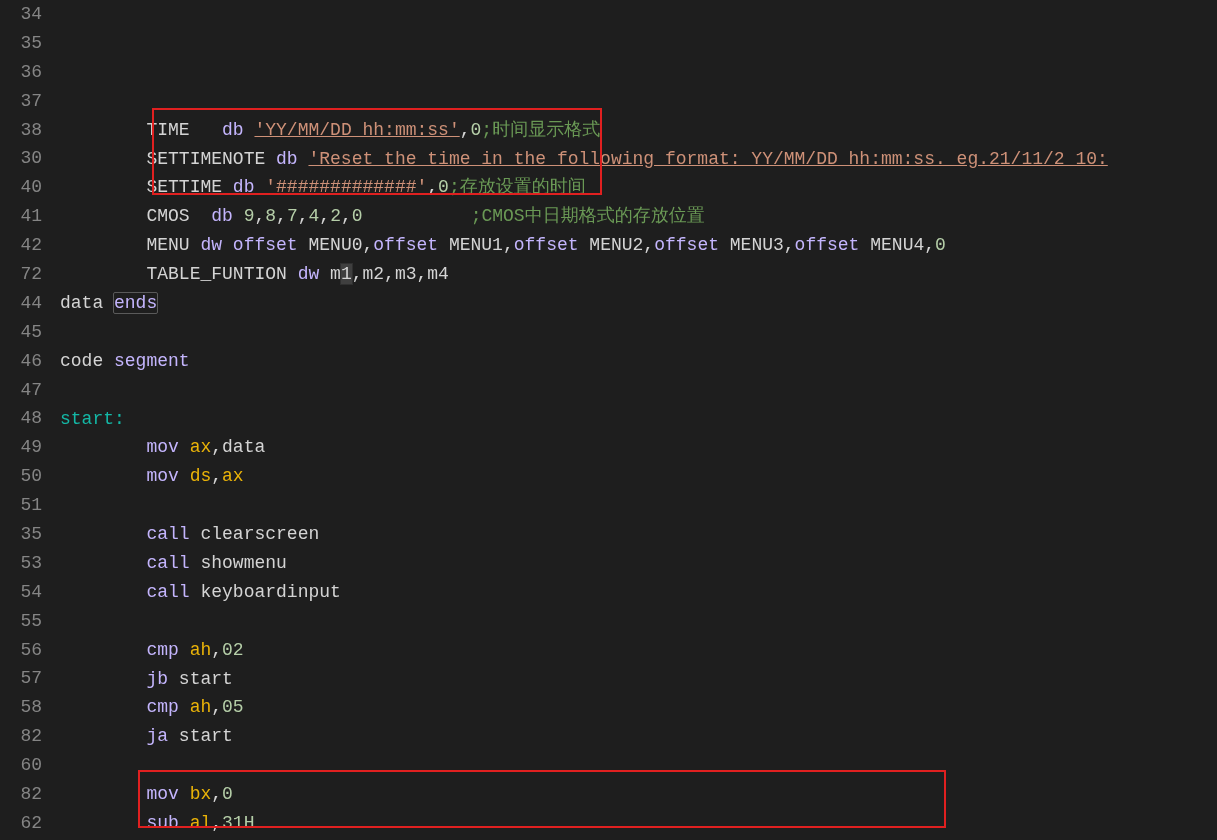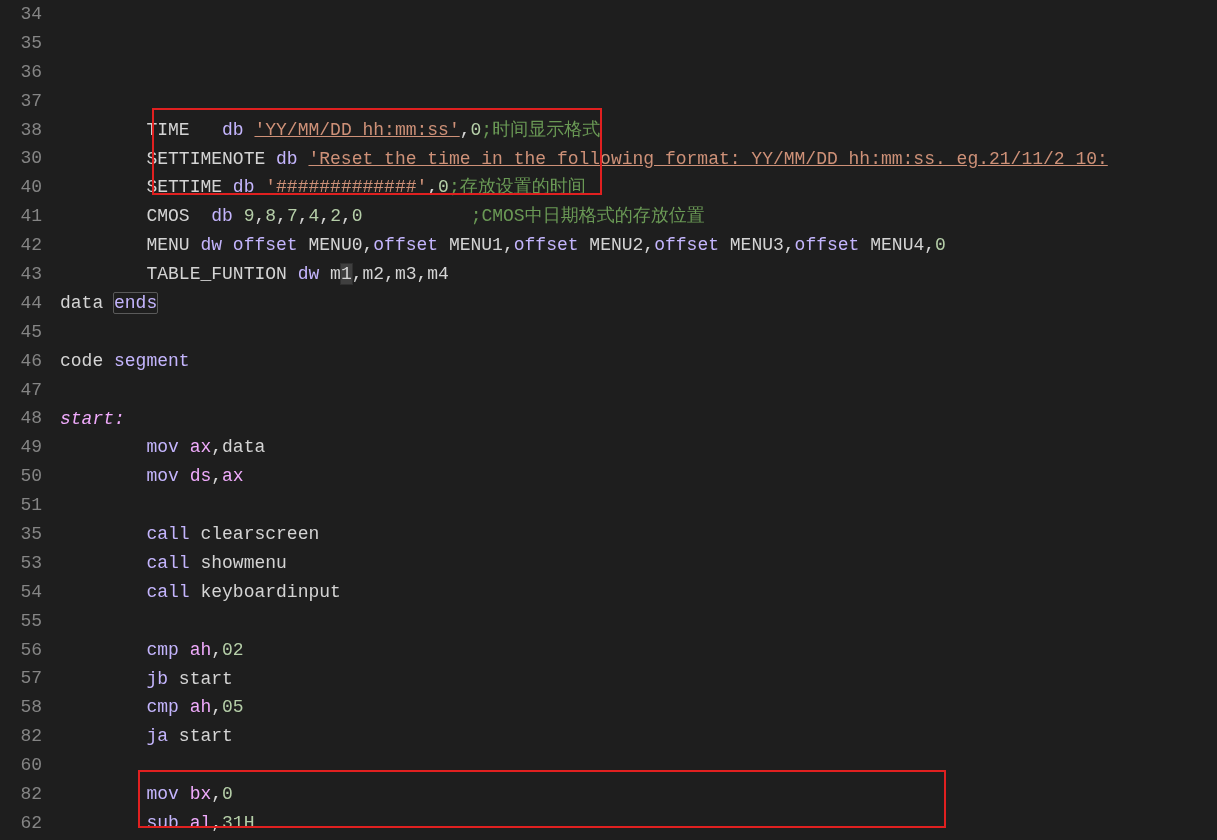--- a/index.html
+++ b/index.html
@@ -29,25 +29,25 @@
     }
     .gutter-line { height: 28.9px; }
     .code-area {
       flex: 1;
       position: relative;
       white-space: pre;
       overflow: hidden;
     }
     .code-line { height: 28.9px; }
     .kw-blue { color: #c4b5fd; }
-    .kw-green { color: #f0abfc; }
+    .kw-green { color: #eab308; }
     .num { color: #b5cea8; }
     .str { color: #ce9178; text-decoration: underline; }
     .comment { color: #6a9955; }
-    .ident { color: #f0abfc; font-style: italic; }
+    .ident { color: #14b8a6; }
     .plain { color: #d4d4d4; }
     .cursor-bg {
       background: rgba(255,255,255,0.15);
       outline: 1px solid rgba(255,255,255,0.08);
     }
     .sel-word {
       border: 1px solid #5a5a5a;
       border-radius: 2px;
       padding: 0 0px;
       margin: 0 -1px;
@@ -78,21 +78,21 @@
   <div class="gutter" id="gutter">
       <div class="gutter-line">34</div>
       <div class="gutter-line">35</div>
       <div class="gutter-line">36</div>
       <div class="gutter-line">37</div>
       <div class="gutter-line">38</div>
       <div class="gutter-line">30</div>
       <div class="gutter-line">40</div>
       <div class="gutter-line">41</div>
       <div class="gutter-line">42</div>
-      <div class="gutter-line">43</div>
+      <div class="gutter-line">72</div>
       <div class="gutter-line">44</div>
       <div class="gutter-line">45</div>
       <div class="gutter-line">46</div>
       <div class="gutter-line">47</div>
       <div class="gutter-line">48</div>
       <div class="gutter-line">49</div>
       <div class="gutter-line">50</div>
       <div class="gutter-line">51</div>
       <div class="gutter-line">35</div>
       <div class="gutter-line">53</div>

